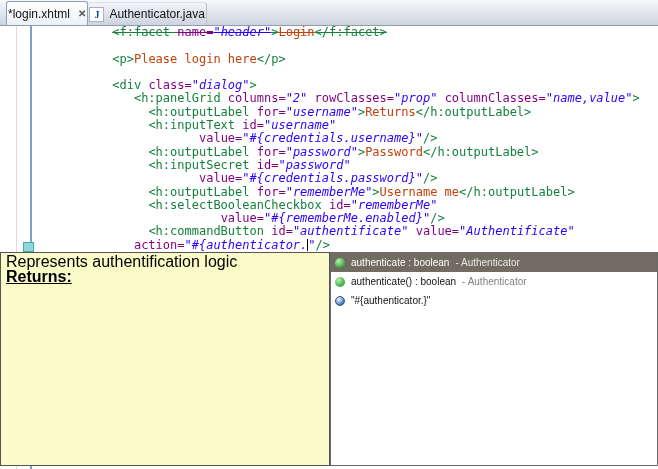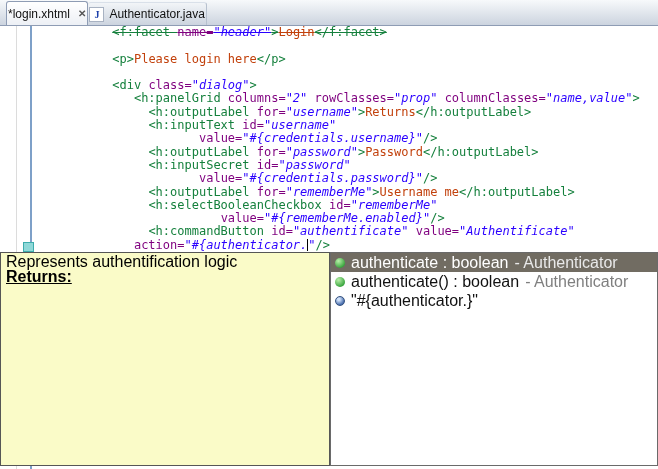--- a/index.html
+++ b/index.html
@@ -43,21 +43,21 @@
   
   .javadoc-popup{position:absolute;left:0;top:252px;width:330px;height:214px;
     background:#fafbc8;border:1px solid #565656;box-sizing:border-box;z-index:10;
     padding:2px 5px;font-size:16px;line-height:14.5px;color:#000;}
   .jd-returns{font-weight:bold;text-decoration:underline;}
   .jd-value{padding-left:16px;}
 
   
   .completion-popup{position:absolute;left:330px;top:252px;width:328px;height:214px;
     background:#ffffff;border:1px solid #6a6a6a;box-sizing:border-box;z-index:10;overflow:hidden;}
-  .comp-row{height:19px;display:flex;align-items:center;gap:6px;padding:0 4px;font-size:16px;color:#111;}
+  .comp-row{height:19px;display:flex;align-items:center;gap:6px;padding:0 4px;font-size:10px;color:#111;}
   .comp-row.selected{background:#716c62;color:#ffffff;}
   .comp-suffix{color:#7f7f7f;}
   .comp-row.selected .comp-suffix{color:#e9e9e9;}
   .comp-icon{flex:0 0 10px;width:10px;height:10px;border-radius:50%;}
   .comp-icon.method-public{background:radial-gradient(circle at 35% 30%, #b9f0a9, #35a23a 75%);}
   .comp-icon.el-expression{background:radial-gradient(circle at 35% 30%, #cfe0f8 15%, #4a6fae 70%);
     border:1px solid #35527f;box-sizing:border-box;}
 </style>
 </head>
 <body>

